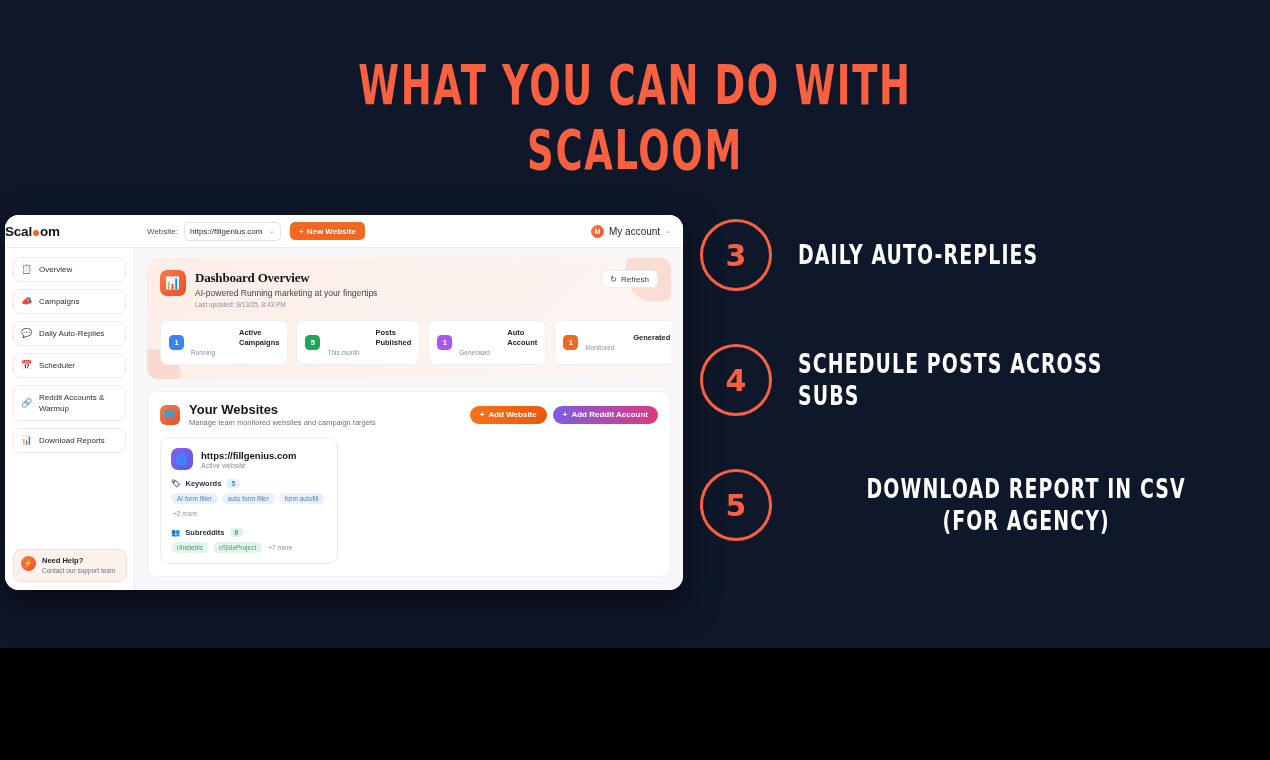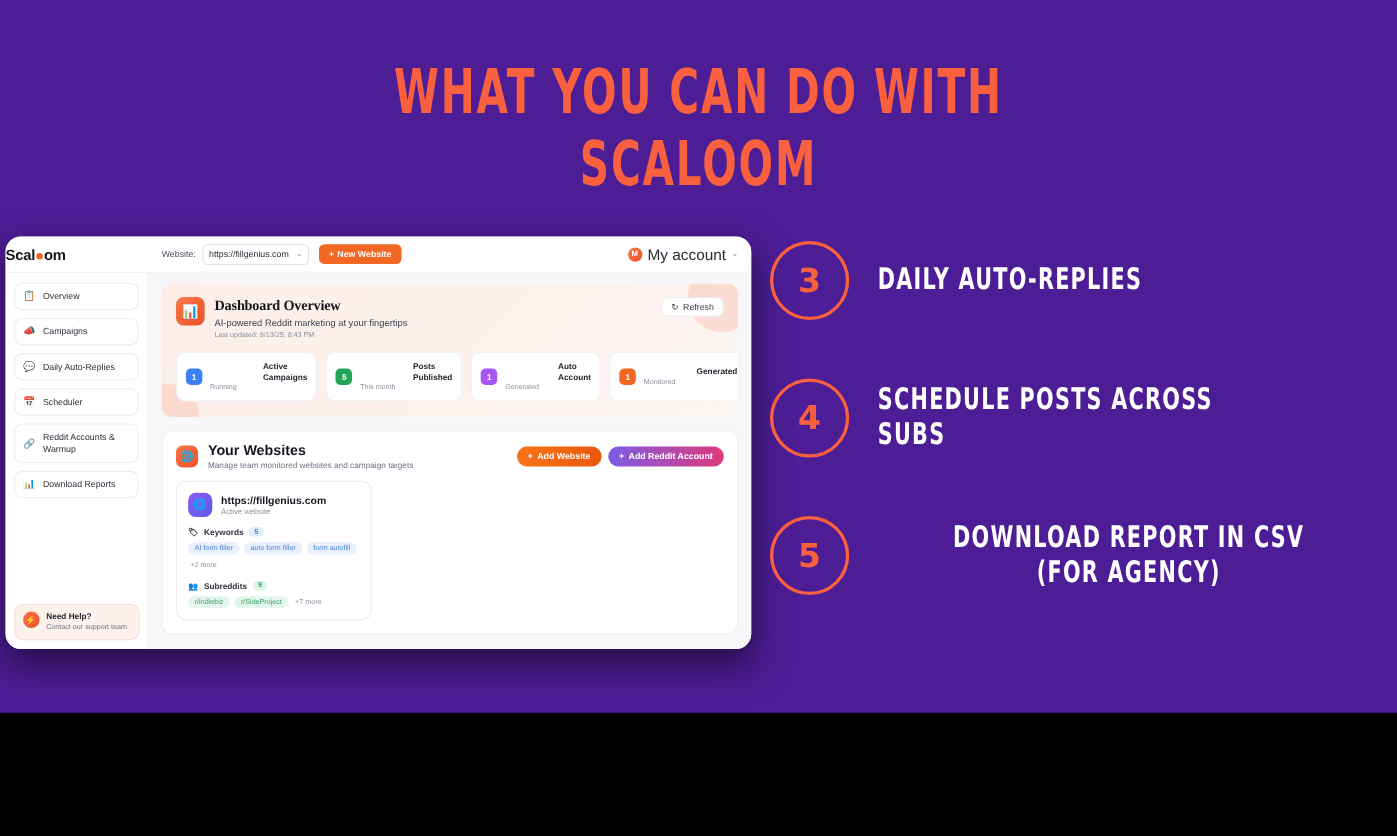--- a/index.html
+++ b/index.html
@@ -2,21 +2,21 @@
 <html><head>
 <meta charset="utf-8">
 <style>
   * { box-sizing: border-box; margin: 0; padding: 0; }
   html, body {
     width: 1270px; height: 760px;
     background: #000000;
     font-family: "Liberation Sans", sans-serif;
     overflow: hidden;
   }
-  #stage { position: relative; width: 1270px; height: 648px; background: #4c1d95; }
+  #stage { position: relative; width: 1270px; height: 648px; background: #0f172a; }
 
   
   .headline {
     position: absolute; left: 0; top: 52px; width: 1270px;
     text-align: center;
     font-family: "DejaVu Sans", sans-serif;
     font-weight: 700;
     font-size: 56px;
     line-height: 65px;
     letter-spacing: 2.5px;
@@ -67,21 +67,21 @@
     background: #F26722; color: #fff; font-size: 8px; font-weight: 600;
     display: flex; align-items: center; gap: 3px;
   }
   .acct { margin-left: auto; display: flex; align-items: center; gap: 5px; }
   .avatar {
     width: 13px; height: 13px; border-radius: 50%;
     background: linear-gradient(135deg,#F97C4E,#ED5027);
     color: #fff; font-size: 7px; font-weight: 700;
     display: flex; align-items: center; justify-content: center;
   }
-  .acct-name { font-size: 14px; color: #272b35; text-align: center; }
+  .acct-name { font-size: 10px; color: #272b35; text-align: center; }
 
   .body-row { flex: 1; display: flex; min-height: 0; }
 
   
   .sidebar {
     width: 130px; min-width: 130px; background: #ffffff;
     border-right: 1px solid #ededf0;
     padding: 9px 8px 0 8px;
     display: flex; flex-direction: column; position: relative;
   }
@@ -277,21 +277,21 @@
 
         <div class="content">
 
           <div class="overview-card">
             <div class="blob"></div>
             <div class="blob blob2"></div>
             <div class="ov-head">
               <span class="ov-ico">📊</span>
               <div>
                 <div class="ov-title">Dashboard Overview</div>
-                <div class="ov-sub">AI-powered Reddit marketing at your fingertips</div>
+                <div class="ov-sub">AI-powered Running marketing at your fingertips</div>
                 <div class="ov-time">Last updated: 9/13/25, 8:43 PM</div>
               </div>
               <div class="btn-refresh">
                 <span>↻</span>
                 <span>Refresh</span>
               </div>
             </div>
 
             <div class="stats">
               <div class="stat">

